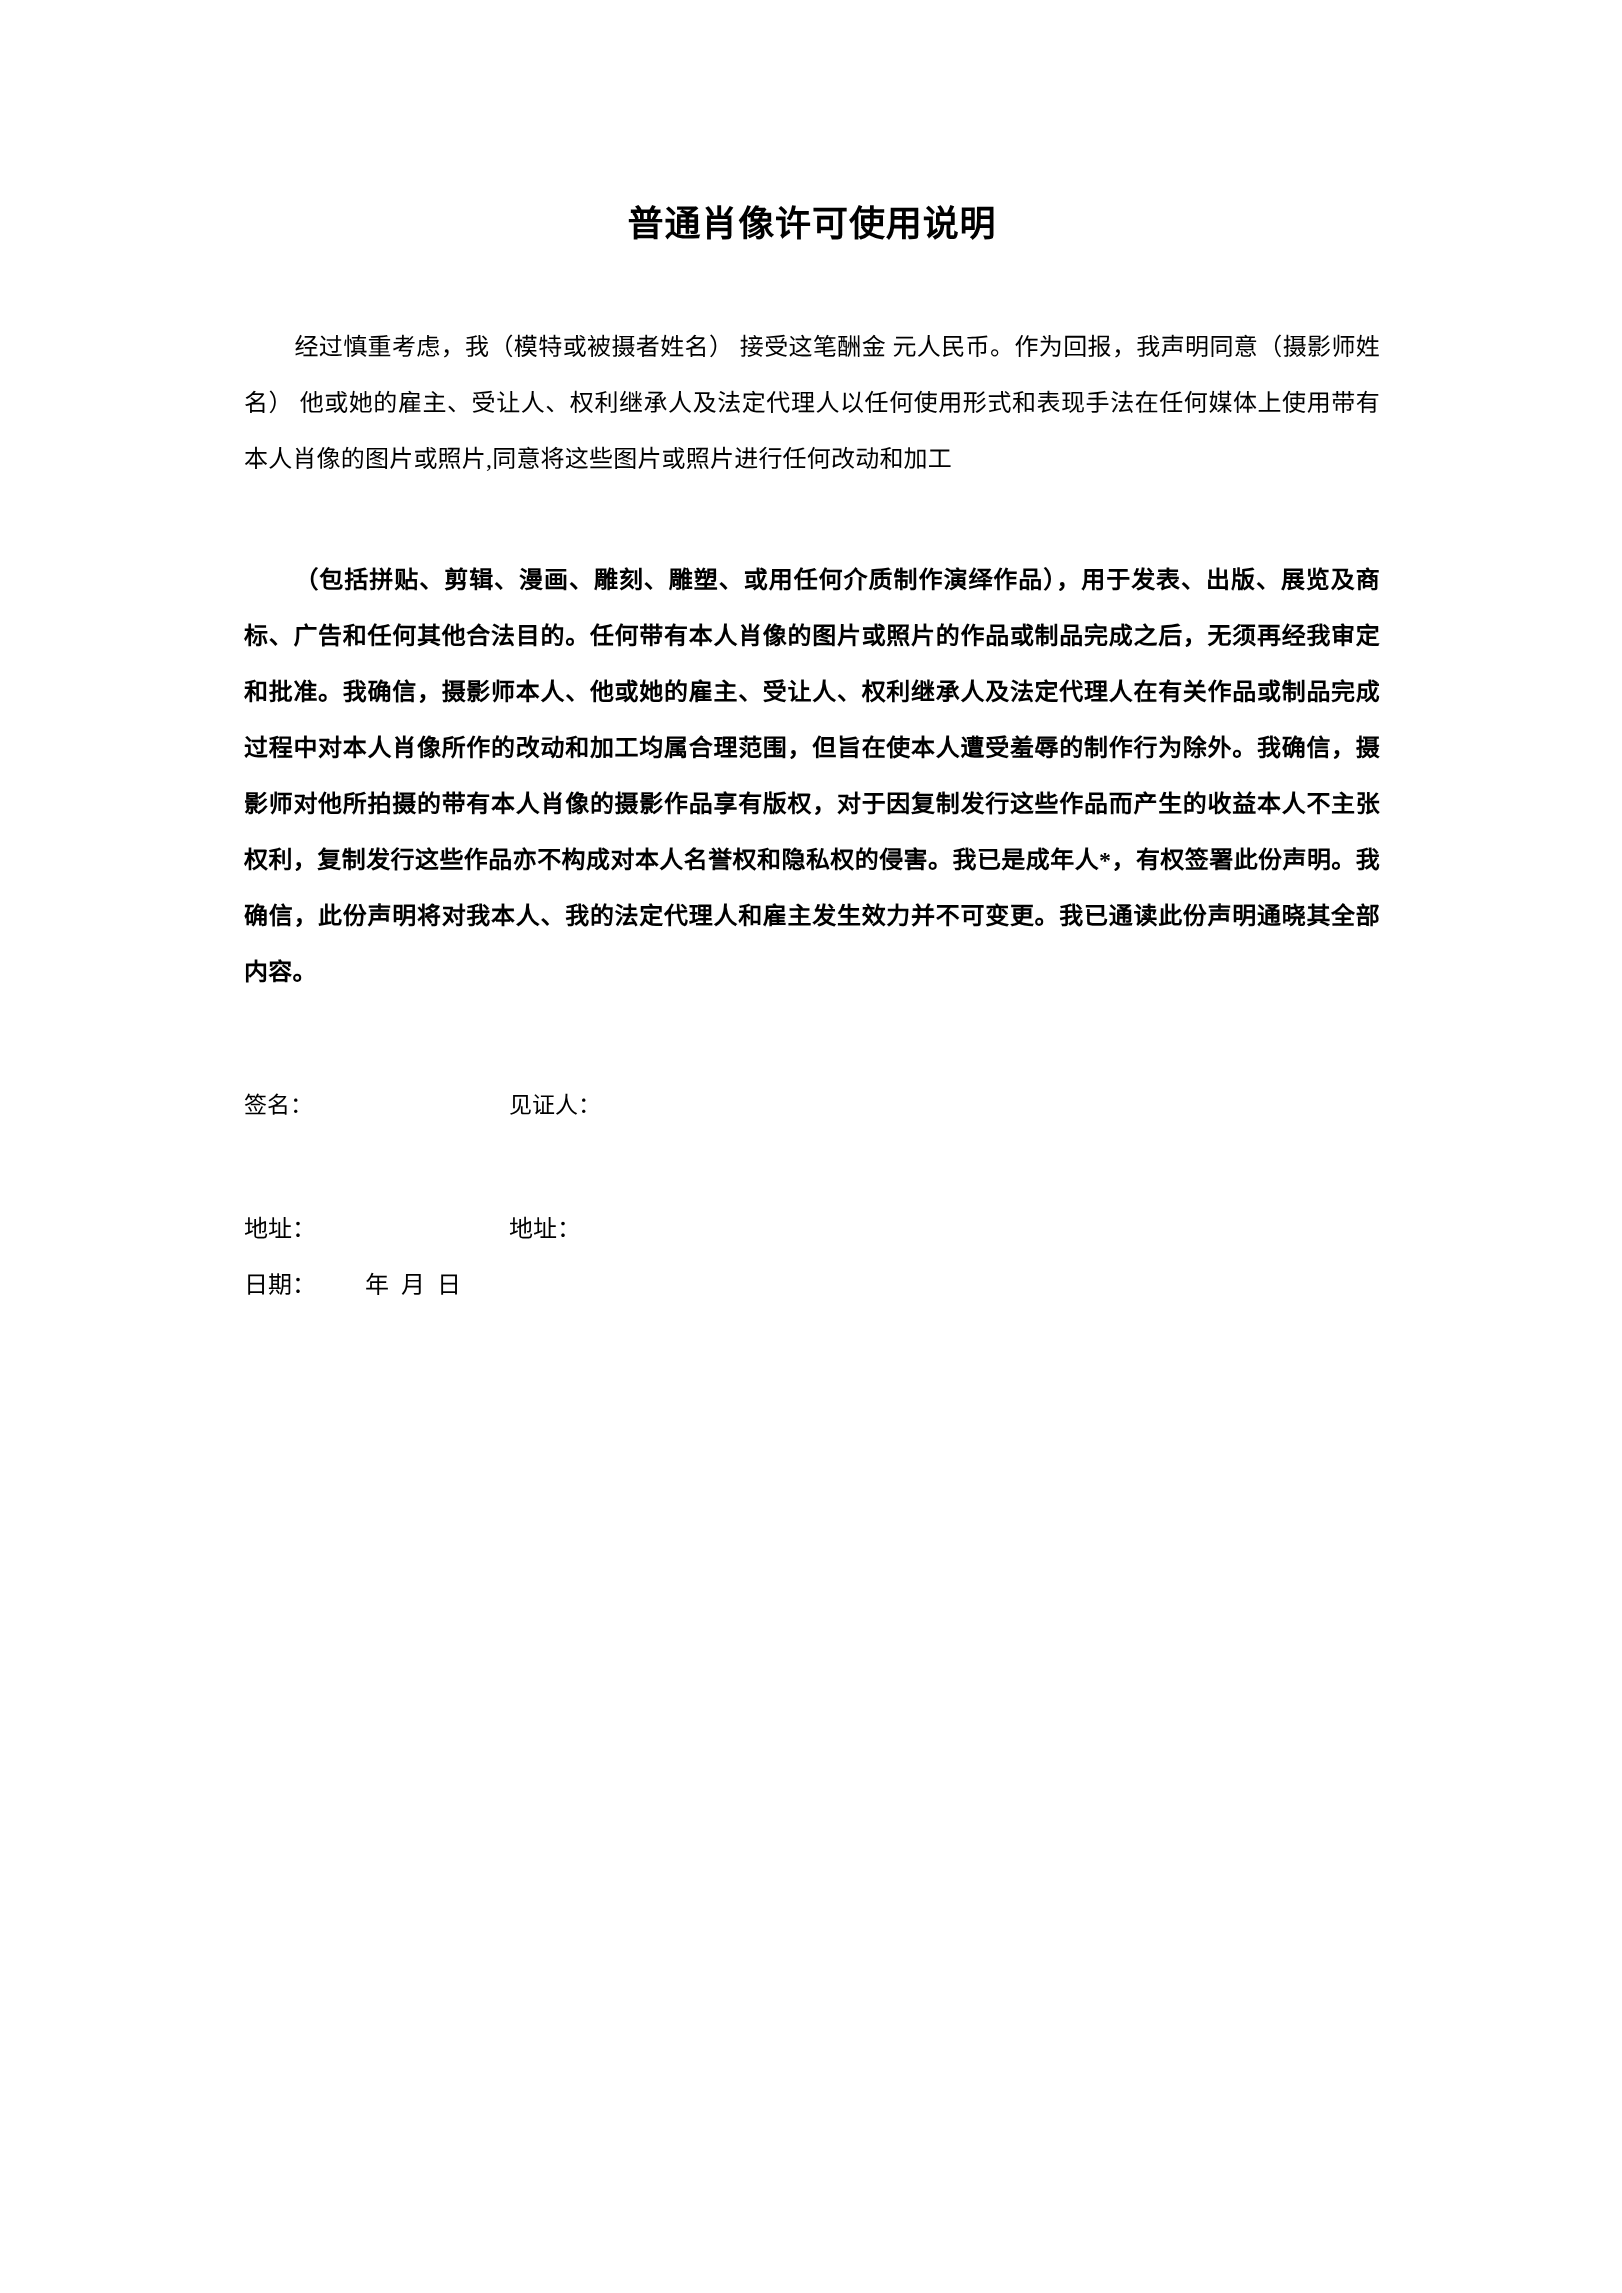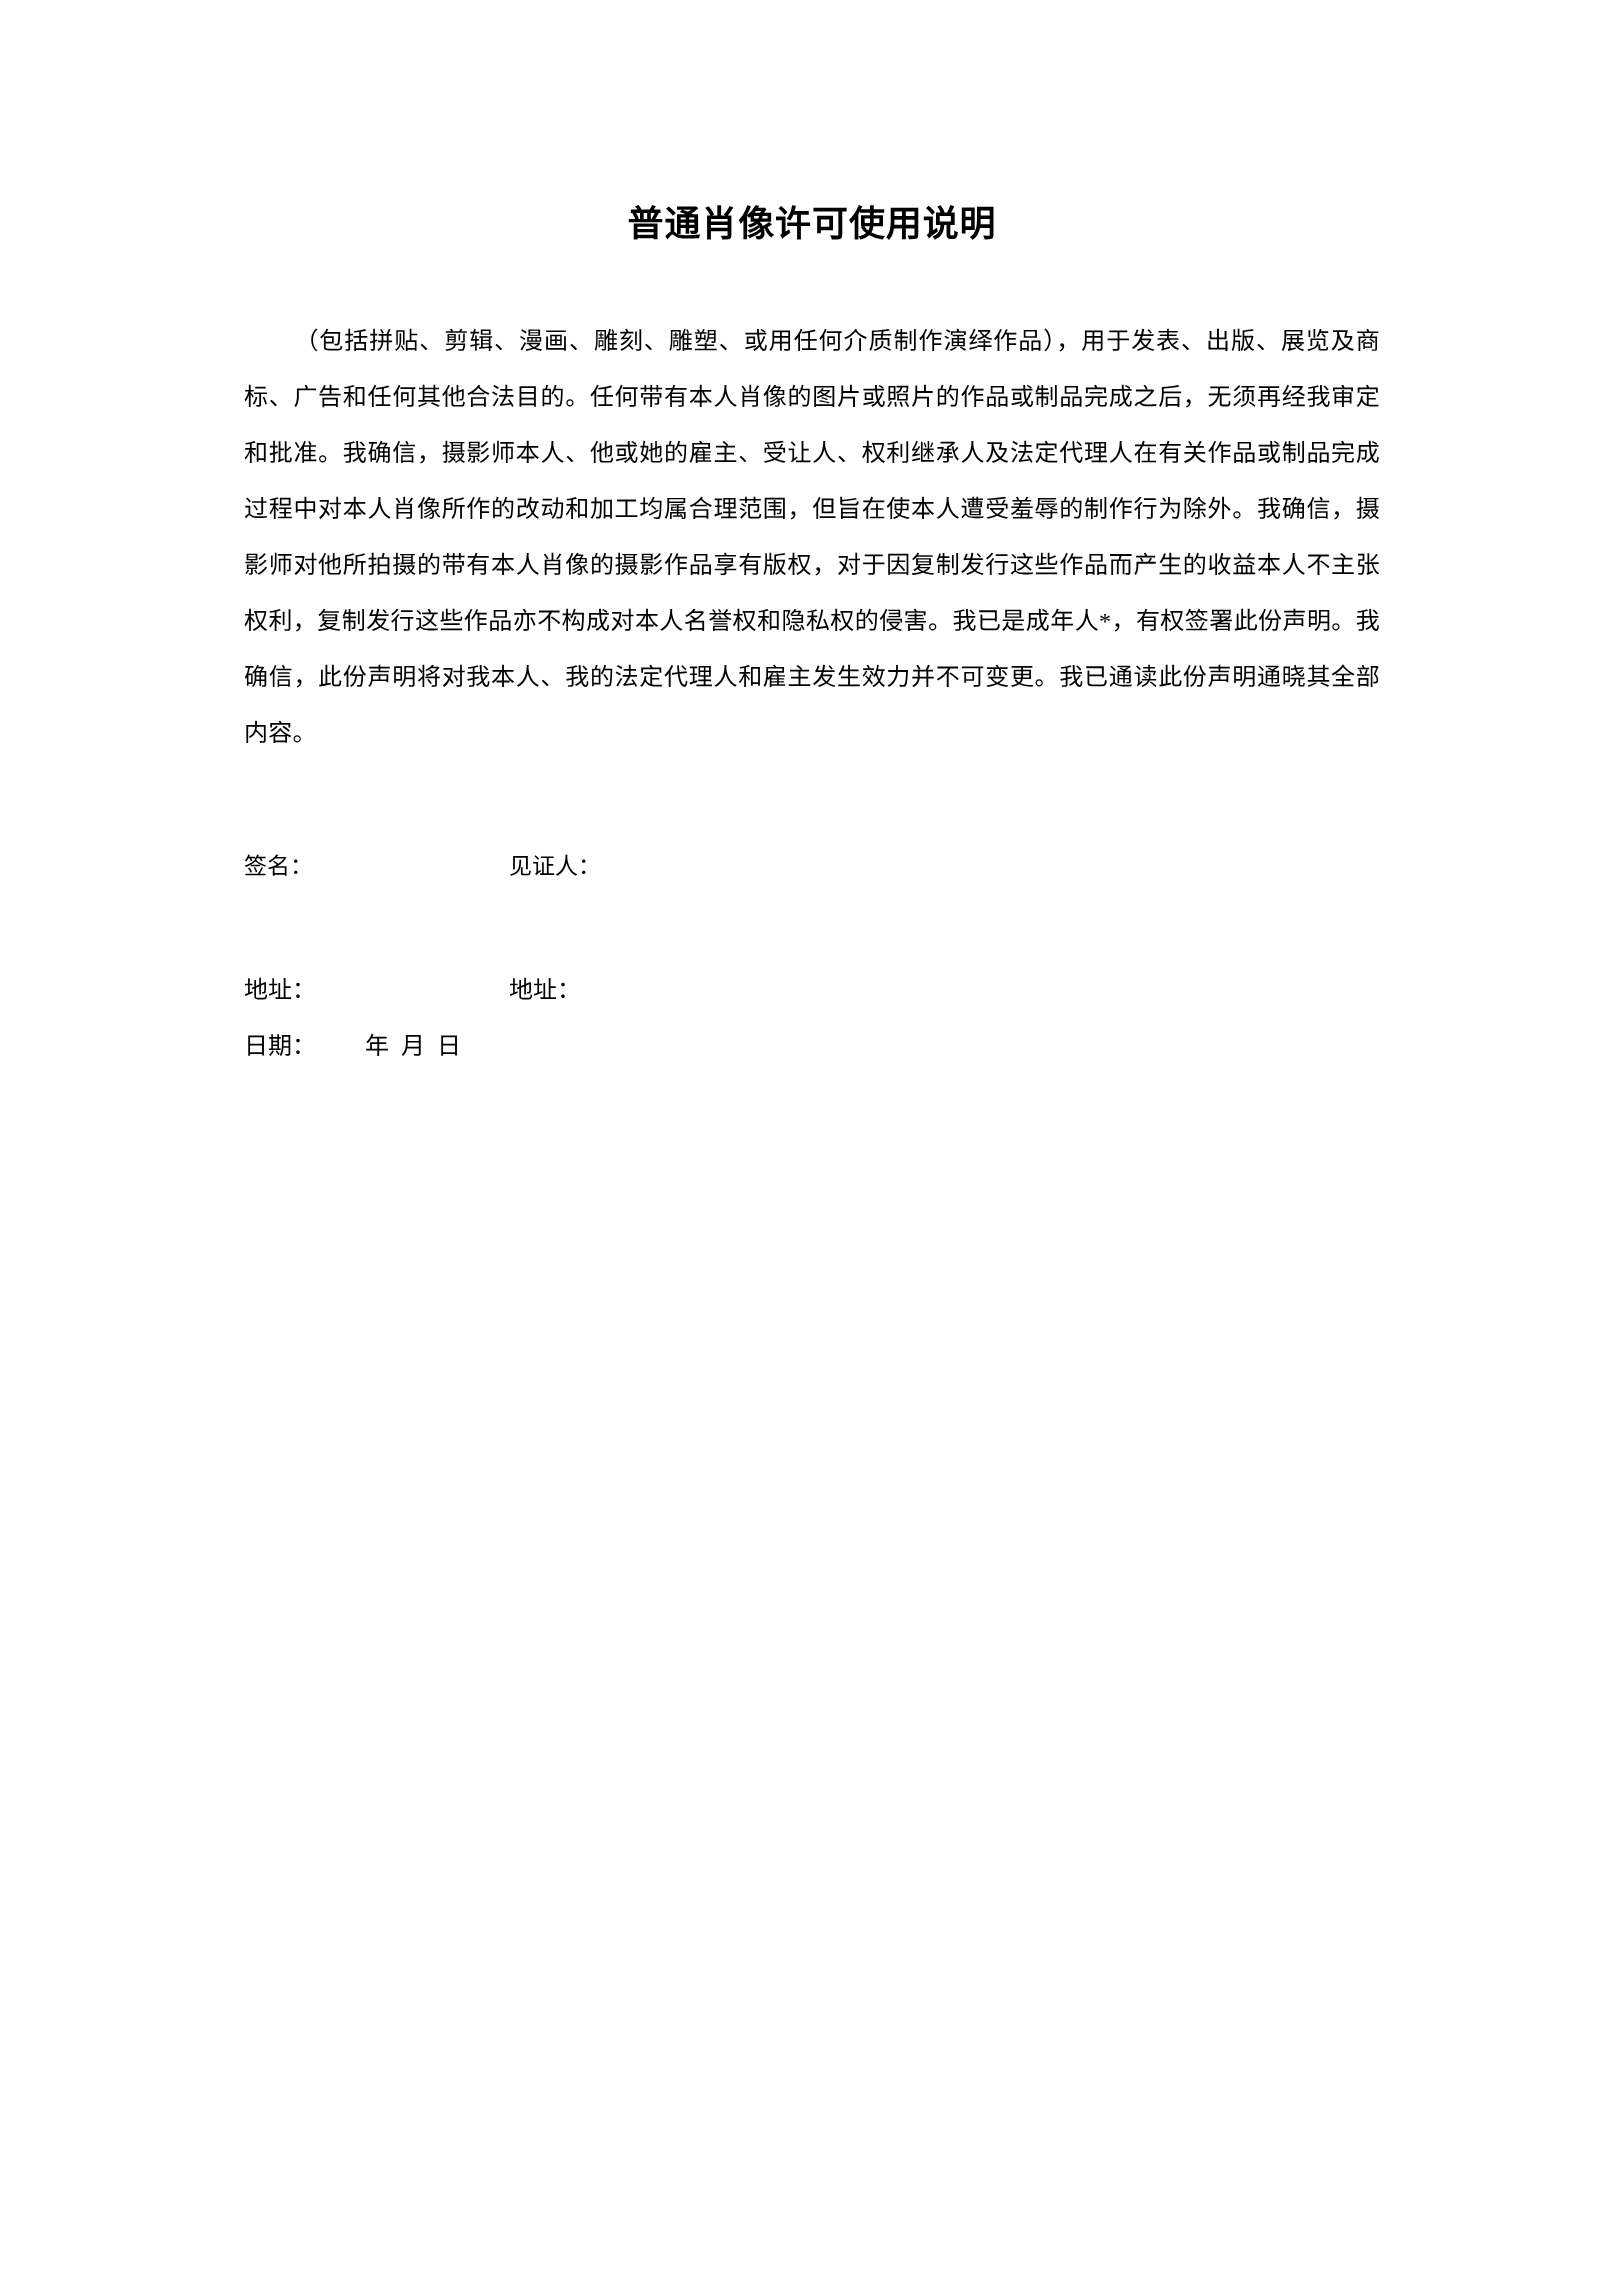--- a/index.html
+++ b/index.html
@@ -49,20 +49,21 @@
     letter-spacing: 0.2px;
   }
   .para.indent {
     text-indent: 2.1em;
   }
   .block-1 {
     margin-top: 71px;
   }
   .block-2 {
     margin-top: 65px;
+    font-weight: bold;
   }
   .sig-section {
     margin-top: 78px;
     font-size: 23px;
     line-height: 56px;
     position: relative;
   }
   .sig-row {
     position: relative;
     height: 56px;
@@ -96,20 +97,21 @@
   }
 </style>
 </head>
 <body>
 
 <div class="page">
   <div class="content">
 
     <h1 class="doc-title">普通肖像许可使用说明</h1>
 
+    <p class="para indent block-1">经过慎重考虑，我（模特或被摄者姓名） 接受这笔酬金 元人民币。作为回报，我声明同意（摄影师姓名） 他或她的雇主、受让人、权利继承人及法定代理人以任何使用形式和表现手法在任何媒体上使用带有本人肖像的图片或照片,同意将这些图片或照片进行任何改动和加工</p>
 
     <p class="para indent block-2">（包括拼贴、剪辑、漫画、雕刻、雕塑、或用任何介质制作演绎作品），用于发表、出版、展览及商标、广告和任何其他合法目的。任何带有本人肖像的图片或照片的作品或制品完成之后，无须再经我审定和批准。我确信，摄影师本人、他或她的雇主、受让人、权利继承人及法定代理人在有关作品或制品完成过程中对本人肖像所作的改动和加工均属合理范围，但旨在使本人遭受羞辱的制作行为除外。我确信，摄影师对他所拍摄的带有本人肖像的摄影作品享有版权，对于因复制发行这些作品而产生的收益本人不主张权利，复制发行这些作品亦不构成对本人名誉权和隐私权的侵害。我已是成年人*，有权签署此份声明。我确信，此份声明将对我本人、我的法定代理人和雇主发生效力并不可变更。我已通读此份声明通晓其全部内容。</p>
 
     <div class="sig-section">
       <div class="sig-row">
         <span class="sig-left">签名：</span>
         <span class="sig-right">见证人：</span>
       </div>
     </div>
 

